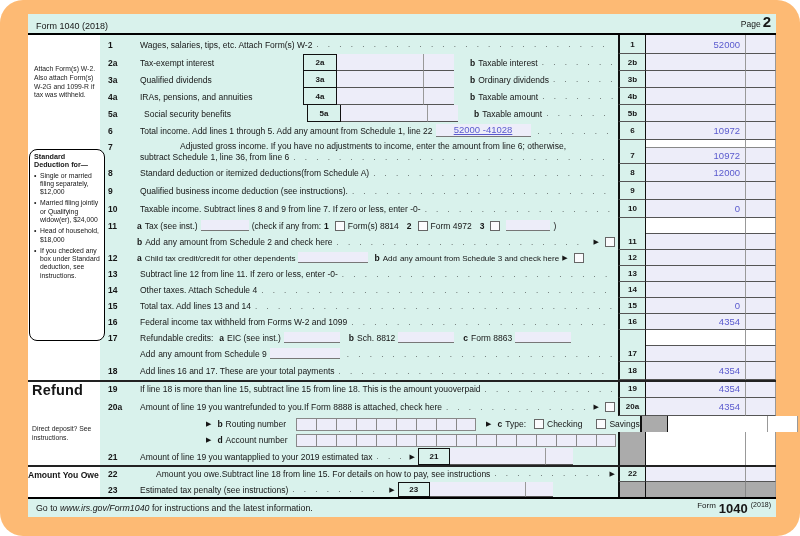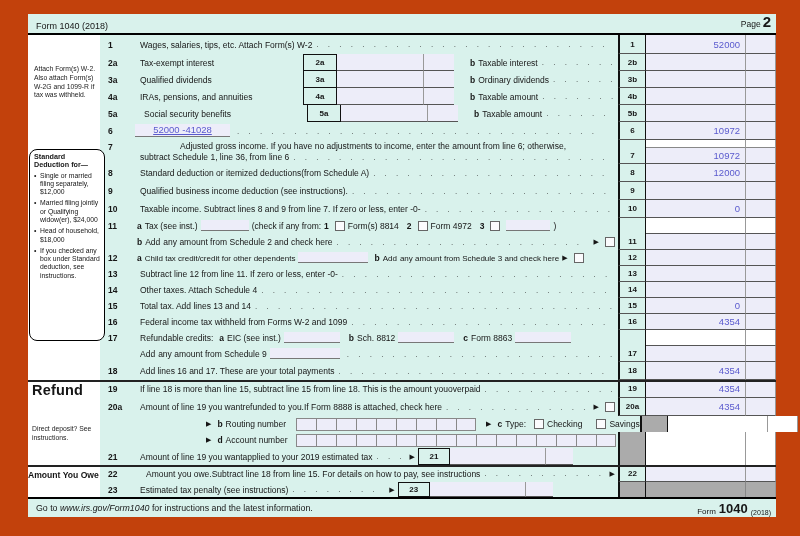--- a/index.html
+++ b/index.html
@@ -1,21 +1,21 @@
 <!DOCTYPE html>
 <html style="--teal: #d9f2ec; --lav: #ededf9; --ink: #5a5ace; --gray: #ababab;"><head>
 <meta charset="utf-8">
 <style>
   :root{
     --teal:#d9f2ec; --lav:#ededf9; --ink:#5a5ace; --gray:#ababab;
     --bline:#555; --black:#111;
   }
   *{box-sizing:border-box; margin:0; padding:0;}
   body{font-family:"Liberation Sans", sans-serif; background:#fff; color:#161616;}
-  .page{position:relative; width:800px; height:536px; background:#c2410c; overflow:hidden;}
+  .page{position:relative; width:800px; height:536px; background:#fdba74; overflow:hidden;border-radius:23px;}
   .form{position:absolute; left:28px; top:14px; width:748px;}
 
   
   .hdr{height:21px; background:var(--teal); border-bottom:2.5px solid #000;
        display:flex; justify-content:space-between; align-items:flex-end; padding:0 5px 2px 8px;}
   .hdr .t{font-size:9px;}
   .hdr .pw{font-size:8.5px;}
   .hdr .pn{font-size:15px; font-weight:bold; margin-left:2px;}
 
   
@@ -86,21 +86,21 @@
   .refund{position:absolute; left:4px; top:347px; font-size:14.5px; font-weight:bold; letter-spacing:0.2px;}
   .owe{position:absolute; left:0px; top:435px; font-size:8.6px; font-weight:bold; white-space:nowrap;}
 
   .rule{position:absolute; left:0; width:748px; height:1.5px; background:#222; z-index:2;}
 
   
   .ftr{height:20px; background:var(--teal); border-top:2.5px solid #000;
        display:flex; justify-content:space-between; align-items:center; padding:0 5px 0 8px;}
   .ftr .l{font-size:8.8px;}
   .ftr .l i{font-style:italic;}
-  .ftr .r{display:flex; align-items:flex-end;}
+  .ftr .r{display:flex; align-items:flex-start;}
   .ftr .fw{font-size:8px;}
   .ftr .fn{font-size:13px; font-weight:bold; margin:0 3px;}
   .ftr .fy{font-size:7px;}
 </style>
 </head>
 <body>
 
 <div class="page">
 <div class="form">
 
@@ -194,20 +194,21 @@
         <span class="lt" style="margin-left:16px">b</span>
         <span class="txt">Taxable amount</span>
         <span class="dots">. . . . . . . . . . . . . . . . . . . . . . . . . . . . . . . .</span>
         <span class="rlab">5b</span>
         <span class="ramt"></span>
         <span class="rcts"></span>
       </div>
 
       <div class="row h18">
         <span class="num">6</span>
+        <span class="txt" style="margin-left:8px">Total income. Add lines 1 through 5. Add any amount from Schedule 1, line 22</span>
         <span class="blank inkval" style="width:95px; height:13px;">52000 -41028</span>
         <span class="dots">. . . . . . . . . . . . . . . . . . . . . . . . . . . . . . . .</span>
         <span class="rlab">6</span>
         <span class="ramt">10972</span>
         <span class="rcts"></span>
       </div>
 
       <div class="row h24">
         <span class="num" style="align-self:flex-start; padding-top:2px;">7</span>
         <div style="flex:1; margin-left:8px; overflow:hidden;">
@@ -445,21 +446,21 @@
         <span class="ifld2"></span>
         <span class="icts"></span>
         <span style="flex:1"></span>
         <span class="rlab grayc"></span>
         <span class="ramt whitec"></span>
         <span class="rcts whitec"></span>
       </div>
 
       <div class="row h17">
         <span class="num">22</span>
-        <span class="txt b" style="margin-left:14px">Amount you owe.</span>
+        <span class="txt b" style="margin-left:24px">Amount you owe.</span>
         <span class="txt"> Subtract line 18 from line 15. For details on how to pay, see instructions</span>
         <span class="dots">. . . . . . . . . . . . . . . . . . . . . . . . . . . . . . . .</span>
         <span class="arr">▶</span>
         <span class="rlab">22</span>
         <span class="ramt"></span>
         <span class="rcts"></span>
       </div>
 
       <div class="row h15">
         <span class="num">23</span>

